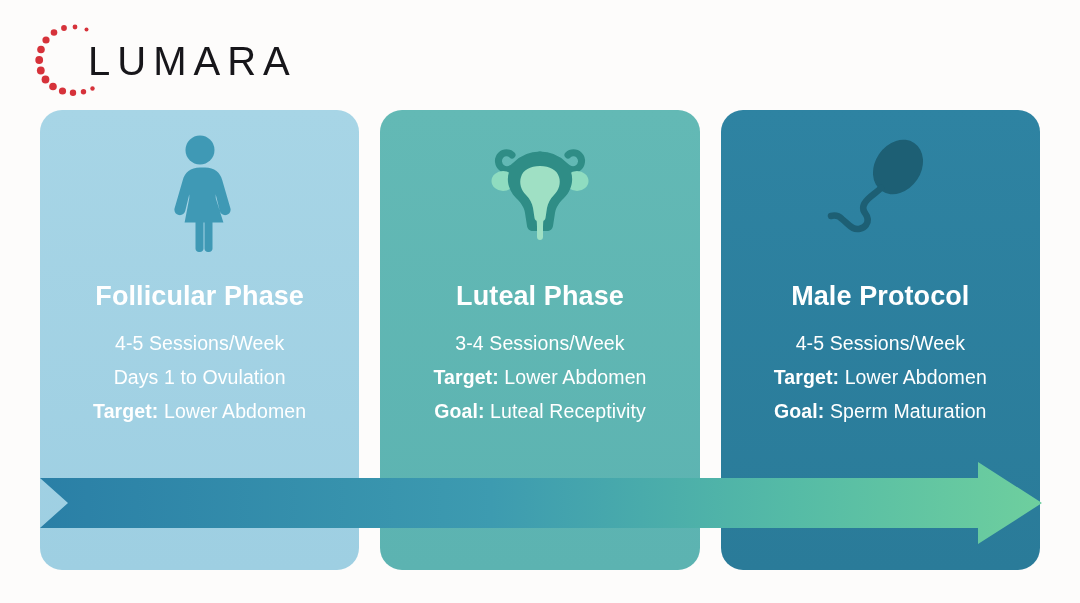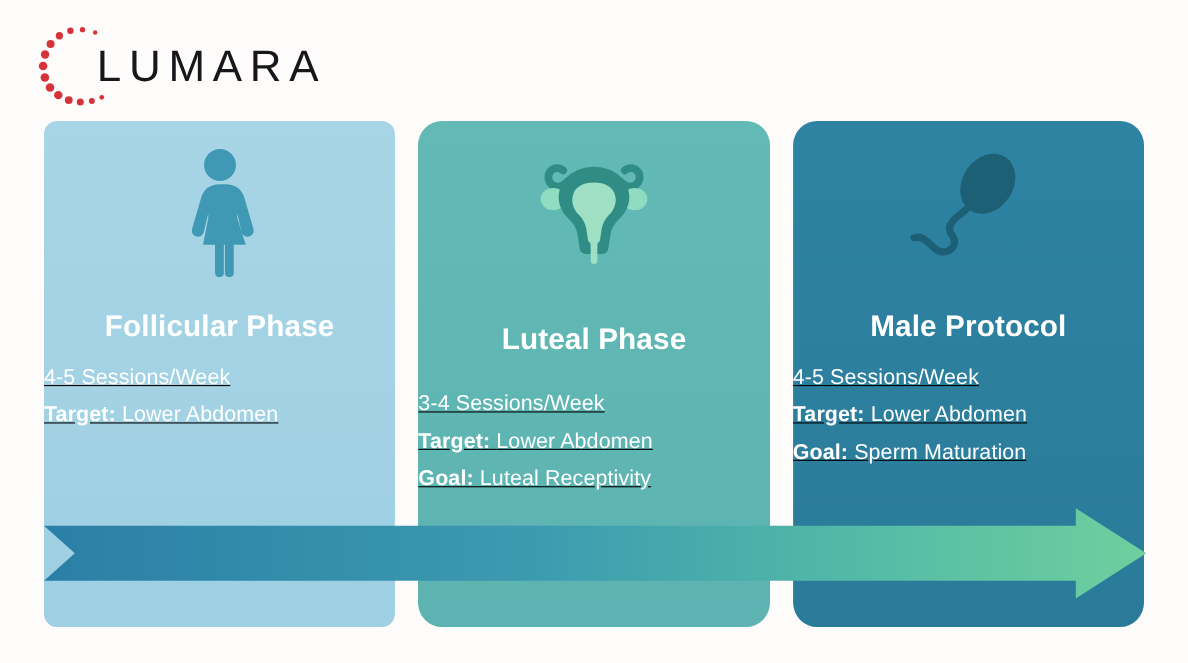--- a/index.html
+++ b/index.html
@@ -60,22 +60,22 @@
   }
   .card {
     position: relative;
     flex: 1 1 0;
     border-radius: 22px;
     overflow: hidden;
     display: flex;
     flex-direction: column;
     align-items: center;
   }
-  .card-1 { background: linear-gradient(180deg, #a7d5e6 0%, #9ecfe2 100%); border-radius: 12px; }
-  .card-2 { background: linear-gradient(180deg, #63b9b5 0%, #5cb3b1 100%); gap: 12px; }
+  .card-1 { background: linear-gradient(180deg, #a7d5e6 0%, #9ecfe2 100%); }
+  .card-2 { background: linear-gradient(180deg, #63b9b5 0%, #5cb3b1 100%); }
   .card-3 { background: linear-gradient(180deg, #2e83a2 0%, #2a7b99 100%); }
 
   .card-icon {
     height: 130px;
     margin-top: 18px;
     display: flex;
     align-items: center;
     justify-content: center;
   }
   .card-title {
@@ -83,21 +83,21 @@
     font-weight: 700;
     color: #ffffff;
     letter-spacing: 0.1px;
     margin-top: 22px;
     text-align: center;
     line-height: 32px;
   }
   .card-lines {
     margin-top: 14px;
     width: 100%;
-    text-decoration: underline;
+    text-align: center;
   }
   .card-line {
     font-size: 19.5px;
     font-weight: 400;
     color: #ffffff;
     line-height: 34px;
     letter-spacing: 0.1px;
     white-space: nowrap;
   }
   .card-line .lbl {
@@ -150,20 +150,24 @@
           </g>
         </svg>
       </div>
       <div class="card-title">Follicular Phase</div>
       <div class="card-lines">
         <div class="card-line">
           <span class="lbl"></span>
           <span>4-5 Sessions/Week</span>
         </div>
         <div class="card-line">
+          <span class="lbl"></span>
+          <span>Days 1 to Ovulation</span>
+        </div>
+        <div class="card-line">
           <span class="lbl">Target: </span>
           <span>Lower Abdomen</span>
         </div>
       </div>
     </div>
 
     <div class="card card-2">
       <div class="card-icon">
         <svg width="128" height="104" viewBox="0 0 128 104">
           <g>

